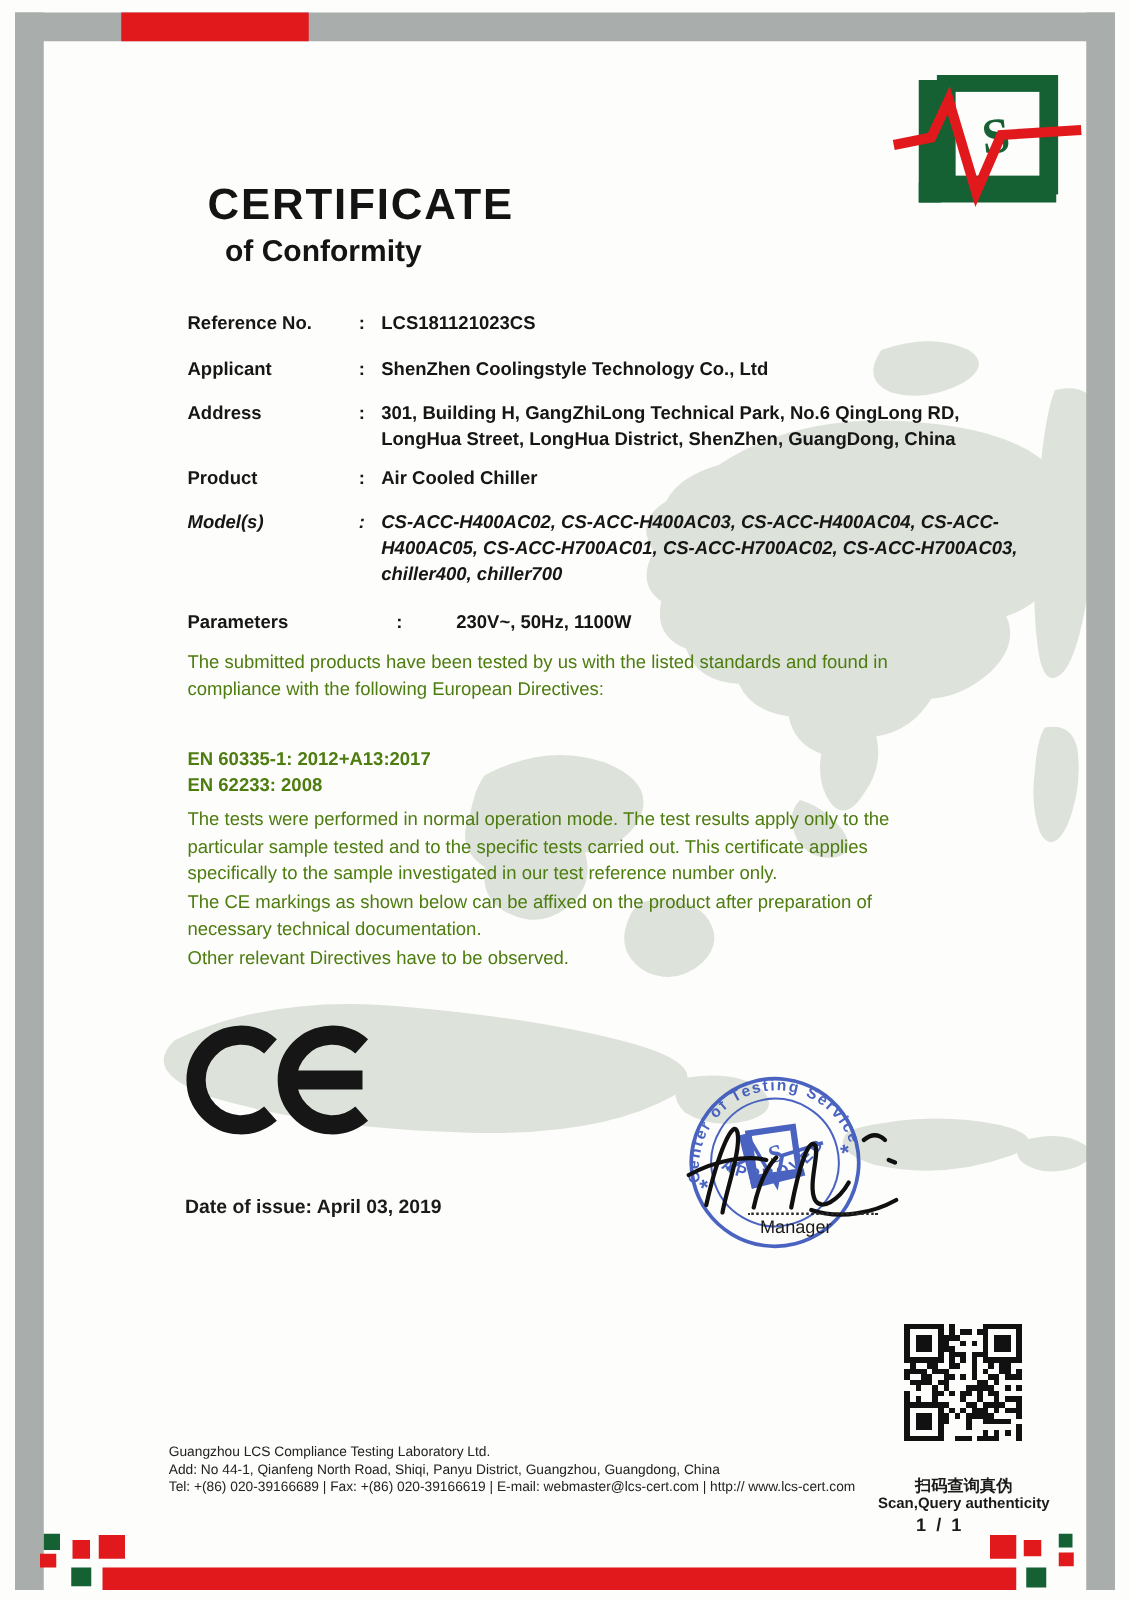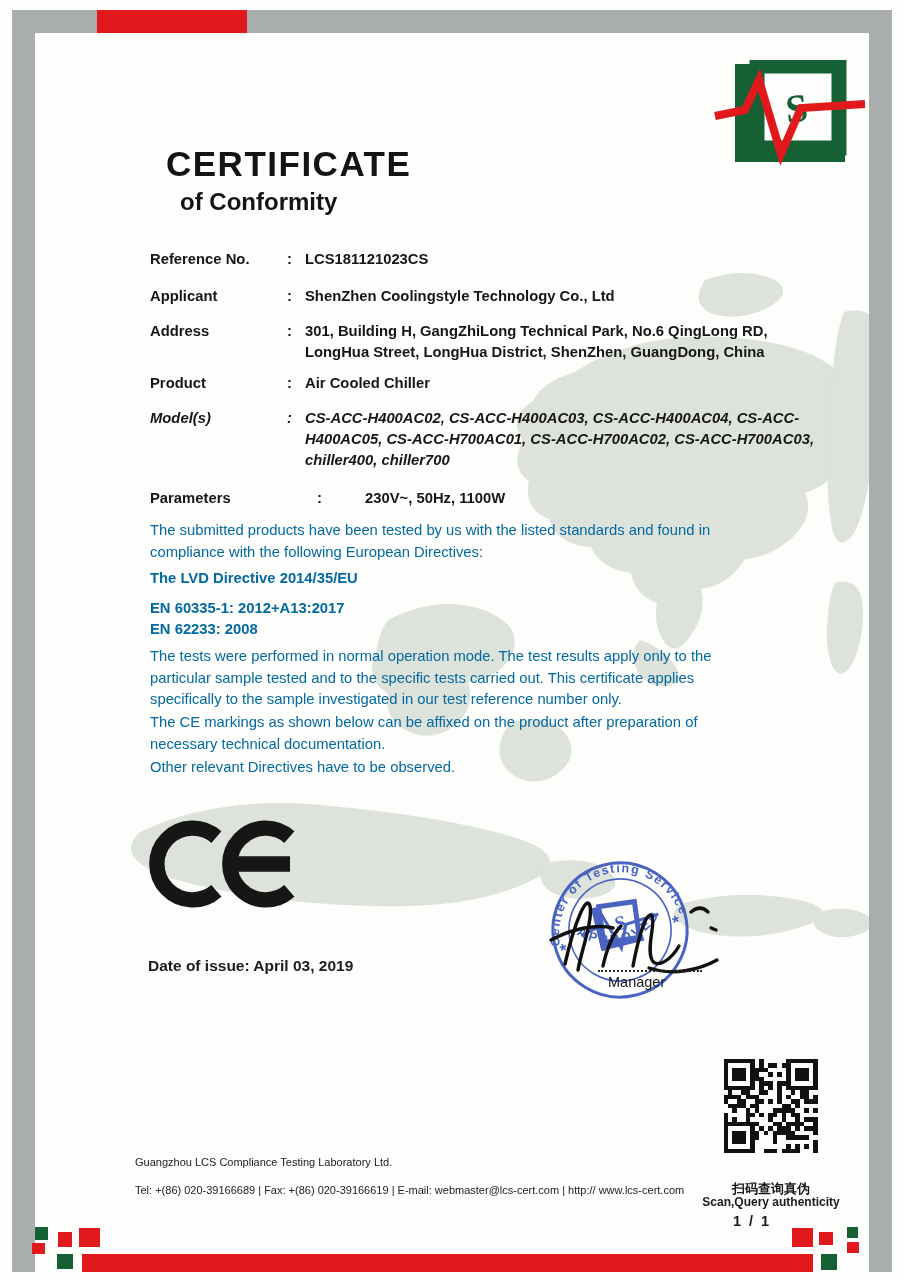--- a/index.html
+++ b/index.html
@@ -10,21 +10,21 @@
   .frame{background:#a9adab;}
   .redseg{background:#e2191c;}
   .sq{position:absolute;}
   .sq.red{background:#e2191c;}
   .sq.green{background:#156134;}
   
   .title{left:166px;top:144px;font-size:35px;font-weight:bold;letter-spacing:1.5px;color:#141414;}
   .subtitle{left:180px;top:188px;font-size:24px;font-weight:bold;color:#141414;}
   .fieldrow{position:absolute;left:150px;display:grid;grid-template-columns:137px 18px 512px;
             font-size:14.8px;font-weight:bold;line-height:21px;color:#161616;}
-  .para{position:absolute;left:150px;width:608px;font-size:14.8px;line-height:21.5px;color:#0369a1;}
+  .para{position:absolute;left:150px;width:608px;font-size:14.8px;line-height:21.5px;color:#4d7c0f;}
   .b{font-weight:bold;}
   .foot{font-size:11px;line-height:14px;color:#222;}
   .qrcap{position:absolute;text-align:center;font-weight:bold;color:#1a1a1a;margin-top:24px;}
   
   #stamp{opacity:.92;}
   .dotline{border-bottom:2px dotted #2b2b2b;}
 </style>
 </head>
 <body>
 
@@ -109,21 +109,20 @@
     <span>:</span>
     <span>CS-ACC-H400AC02, CS-ACC-H400AC03, CS-ACC-H400AC04, CS-ACC-H400AC05, CS-ACC-H700AC01, CS-ACC-H700AC02, CS-ACC-H700AC03, chiller400, chiller700</span>
   </div>
   <div class="fieldrow" style="top:488px;gap:30px;">
     <span>Parameters</span>
     <span>:</span>
     <span>230V~, 50Hz, 1100W</span>
   </div>
 
   <div class="para" style="top:520px;">The submitted products have been tested by us with the listed standards and found in compliance with the following European Directives:</div>
-  <div class="para b" style="top:568px;">The LVD Directive 2014/35/EU</div>
   <div class="para b" style="top:598px;">EN 60335-1: 2012+A13:2017</div>
   <div class="para b" style="top:619px;">EN 62233: 2008</div>
   <div class="para" style="top:646px;">The tests were performed in normal operation mode. The test results apply only to the particular sample tested and to the specific tests carried out. This certificate applies specifically to the sample investigated in our test reference number only.</div>
   <div class="para" style="top:712px;">The CE markings as shown below can be affixed on the product after preparation of necessary technical documentation.</div>
   <div class="para" style="top:757px;">Other relevant Directives have to be observed.</div>
 
   <svg class="abs" style="left:146px;top:808px;" width="160" height="112" viewBox="0 0 250 150">
     <g fill="none" stroke="#161616" stroke-width="24">
       <path d="M 110 33 A 56 56 0 1 0 110 117"></path>
       <path d="M 224 33 A 56 56 0 1 0 224 117"></path>
@@ -409,15 +408,16 @@
         <rect x="14" y="20" width="1" height="1" fill="#111"></rect>
         <rect x="15" y="20" width="1" height="1" fill="#111"></rect>
         <rect x="16" y="20" width="1" height="1" fill="#111"></rect>
         <rect x="20" y="20" width="1" height="1" fill="#111"></rect>
       </svg></div>
   <div class="qrcap" style="left:706px;top:1156px;width:130px;font-size:13px;">扫码查询真伪</div>
   <div class="qrcap" style="left:686px;top:1171px;width:170px;font-size:12px;">Scan,Query authenticity</div>
   <div class="qrcap" style="left:712px;top:1189px;width:80px;font-size:14.5px;letter-spacing:2px;">1 / 1</div>
 
   <div class="abs foot" style="left:135px;top:1155px;width:560px;">Guangzhou LCS Compliance Testing Laboratory Ltd.</div>
+  <div class="abs foot" style="left:135px;top:1169px;width:560px;">Add: No 44-1, Qianfeng North Road, Shiqi, Panyu District, Guangzhou, Guangdong, China</div>
   <div class="abs foot" style="left:135px;top:1183px;width:640px;">Tel: +(86) 020-39166689  |  Fax: +(86) 020-39166619   |  E-mail: webmaster@lcs-cert.com  |  http:// www.lcs-cert.com</div>
 
 </div>
 
 </body></html>

